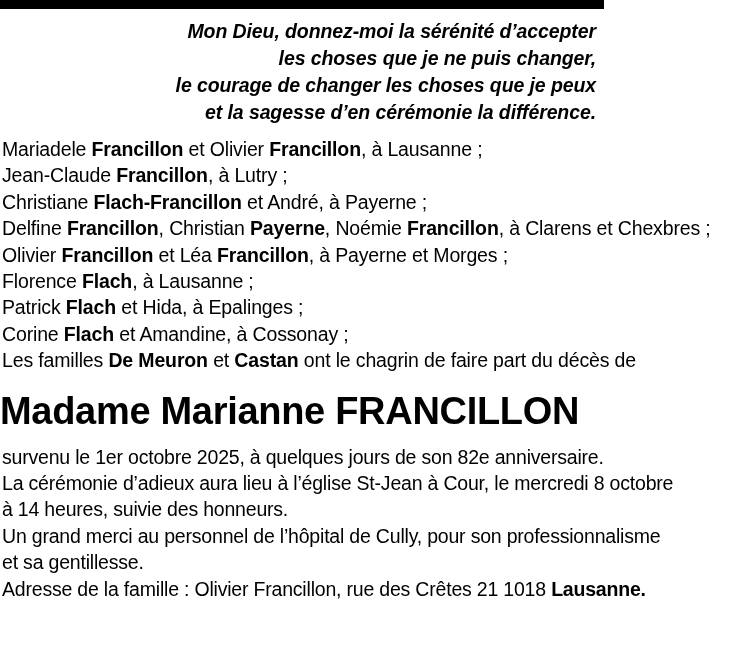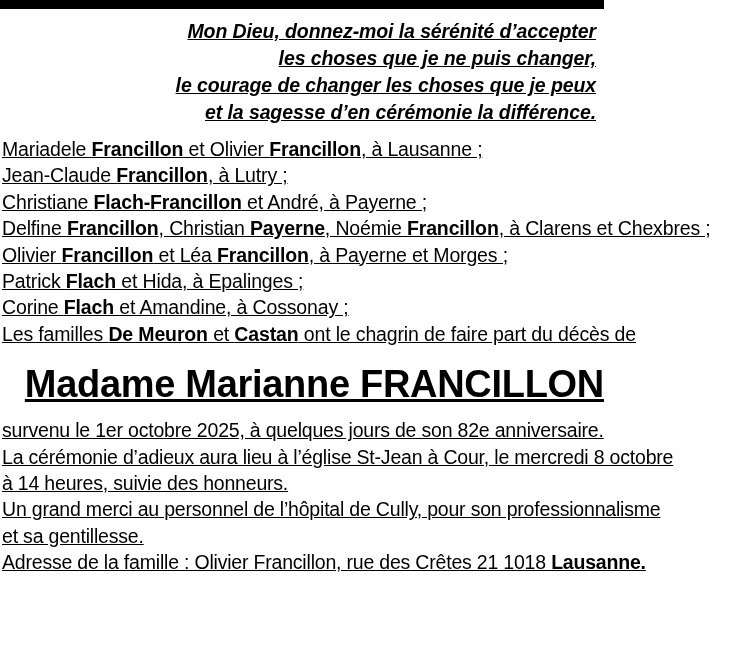--- a/index.html
+++ b/index.html
@@ -12,21 +12,20 @@
     height: 654px;
     font-family: "Liberation Sans", sans-serif;
     color: #000000;
     overflow: hidden;
   }
   .notice {
     position: relative;
     width: 604px;
     height: 654px;
     box-sizing: border-box;
-    text-decoration: underline;
   }
   .top-rule {
     width: 100%;
     height: 9px;
     background: #000000;
   }
   .prayer {
     text-align: right;
     font-style: italic;
     font-weight: bold;
@@ -42,21 +41,21 @@
     font-size: 19.5px;
     line-height: 26.4px;
   }
   .family-line {
     white-space: nowrap;
     letter-spacing: -0.15px;
   }
   .family-line b { font-weight: bold; }
 
   .deceased {
-    text-align: right;
+    text-align: left;
     font-weight: bold;
     font-size: 38px;
     line-height: 46px;
     padding: 14px 0 10px 0;
     letter-spacing: -0.3px;
   }
 
   .details {
     padding: 0 16px 0 2px;
     font-size: 19.5px;
@@ -80,20 +79,21 @@
       <span class="pline">le courage de changer les choses que je peux</span>
       <span class="pline">et la sagesse d’en cérémonie la différence.</span>
     </div>
 
   <div class="family-block">
       <div class="family-line"><span>Mariadele </span><b>Francillon</b><span> et Olivier </span><b>Francillon</b><span>, à Lausanne ;</span></div>
       <div class="family-line"><span>Jean-Claude </span><b>Francillon</b><span>, à Lutry ;</span></div>
       <div class="family-line"><span>Christiane </span><b>Flach-Francillon</b><span> et André, à Payerne ;</span></div>
       <div class="family-line"><span>Delfine </span><b>Francillon</b><span>, Christian </span><b>Payerne</b><span>, Noémie </span><b>Francillon</b><span>, à Clarens et Chexbres ;</span></div>
       <div class="family-line"><span>Olivier </span><b>Francillon</b><span> et Léa </span><b>Francillon</b><span>, à Payerne et Morges ;</span></div>
+      <div class="family-line"><span>Florence </span><b>Flach</b><span>, à Lausanne ;</span></div>
       <div class="family-line"><span>Patrick </span><b>Flach</b><span> et Hida, à Epalinges ;</span></div>
       <div class="family-line"><span>Corine </span><b>Flach</b><span> et Amandine, à Cossonay ;</span></div>
       <div class="family-line"><span>Les familles </span><b>De Meuron</b><span> et </span><b>Castan</b><span> ont le chagrin de faire part du décès de</span></div>
     </div>
 
   <div class="deceased">Madame Marianne FRANCILLON</div>
 
   <div class="details">
       <div class="dline"><span>survenu le 1er octobre 2025, à quelques jours de son 82e anniversaire.</span></div>
       <div class="dline"><span>La cérémonie d’adieux aura lieu à l’église St-Jean à Cour, le mercredi 8 octobre</span></div>

